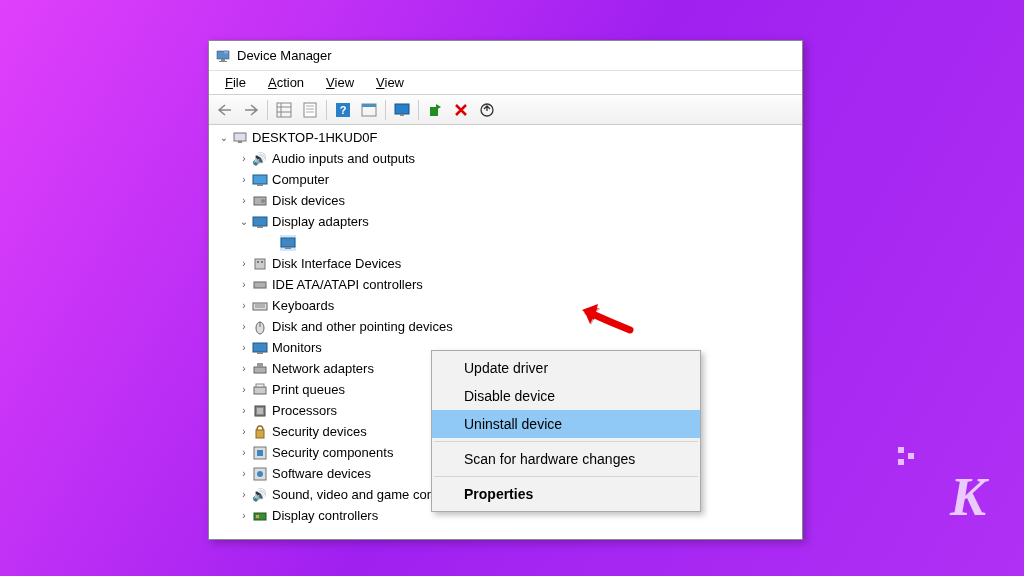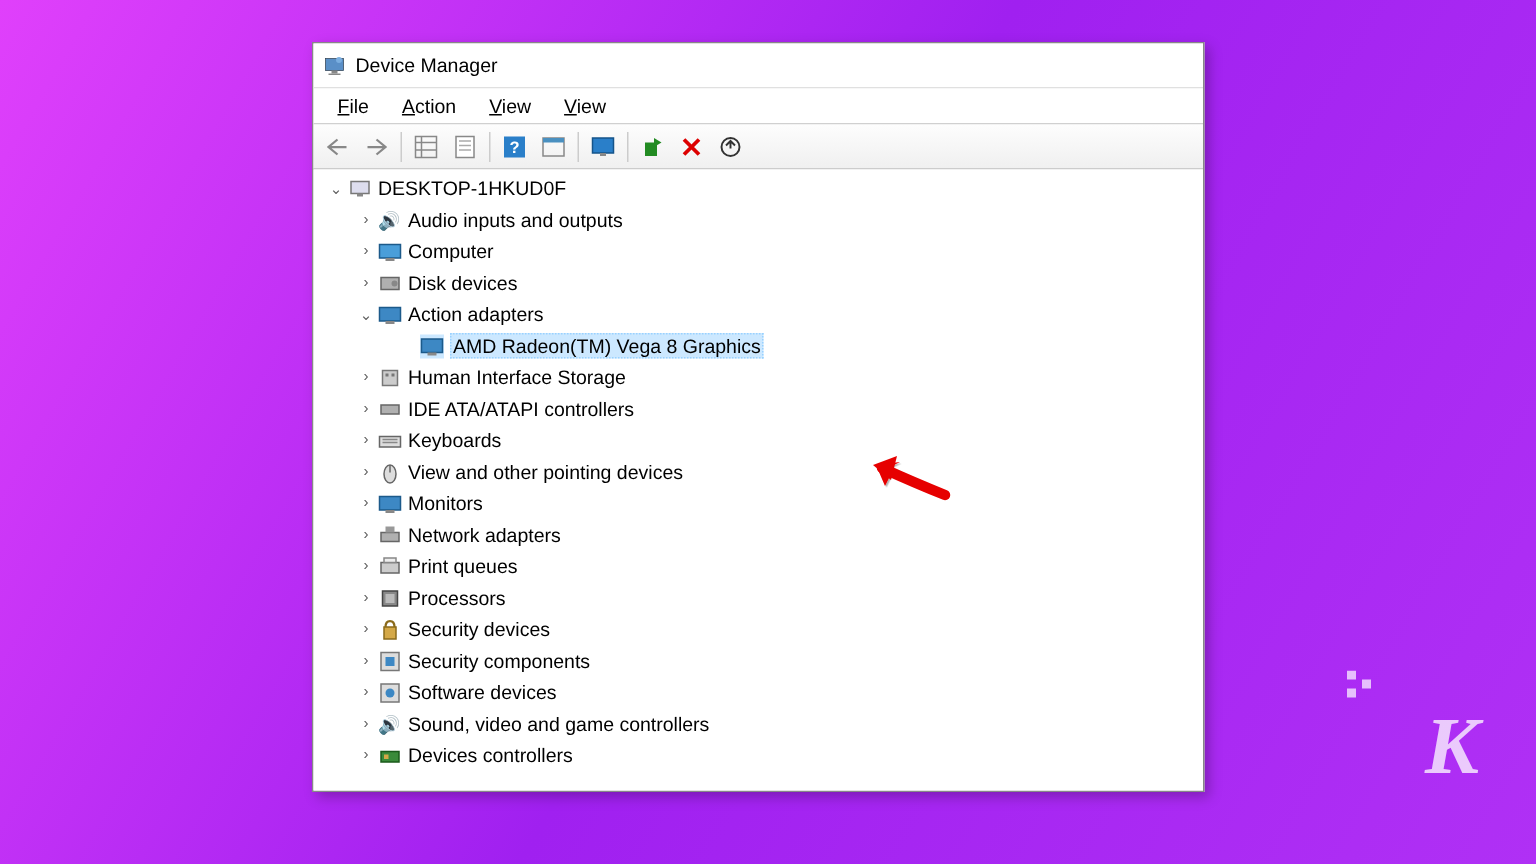--- a/index.html
+++ b/index.html
@@ -8,21 +8,21 @@
       font-size: 13px;
       width: 1024px;
       height: 576px;
       background: linear-gradient(120deg, #e040fb 0%, #a020f0 50%, #b030f5 100%);
       position: relative;
       overflow: hidden;
     }
     .window {
       position: absolute;
       left: 208px;
-      top: 28px;
+      top: 40px;
       width: 595px;
       height: 500px;
       background: #fff;
       border: 1px solid #888;
       box-shadow: 3px 3px 8px rgba(0,0,0,0.25);
       display: flex;
       flex-direction: column;
     }
     .titlebar {
       height: 30px;
@@ -295,42 +295,41 @@
           <span class="node-label">Disk devices</span>
         </div>
       <div class="node lvl1">
           <span class="expander">⌄</span>
           <span class="node-icon">
             <svg width="16" height="16">
               <rect x="1" y="3" width="14" height="9" fill="#3d88c4" stroke="#1c5a8a"></rect>
               <rect x="5" y="12" width="6" height="2" fill="#888"></rect>
             </svg>
           </span>
-          <span class="node-label">Action adapters</span>
+          <span class="node-label">Display adapters</span>
         </div>
       <div class="node lvl2 selected">
           <span class="no-exp"></span>
           <span class="node-icon">
             <svg width="16" height="16">
               <rect x="1" y="3" width="14" height="9" fill="#3d88c4" stroke="#1c5a8a"></rect>
               <rect x="5" y="12" width="6" height="2" fill="#888"></rect>
             </svg>
           </span>
-          <span class="node-label">AMD Radeon(TM) Vega 8 Graphics</span>
         </div>
       <div class="node lvl1">
           <span class="expander">›</span>
           <span class="node-icon">
             <svg width="16" height="16">
               <rect x="3" y="3" width="10" height="10" fill="#ccc" stroke="#777"></rect>
               <rect x="5" y="5" width="2" height="2" fill="#777"></rect>
               <rect x="9" y="5" width="2" height="2" fill="#777"></rect>
             </svg>
           </span>
-          <span class="node-label">Human Interface Storage</span>
+          <span class="node-label">Disk Interface Devices</span>
         </div>
       <div class="node lvl1">
           <span class="expander">›</span>
           <span class="node-icon">
             <svg width="16" height="16">
               <rect x="2" y="5" width="12" height="6" fill="#b0b0b0" stroke="#666"></rect>
             </svg>
           </span>
           <span class="node-label">IDE ATA/ATAPI controllers</span>
         </div>
@@ -346,21 +345,21 @@
           <span class="node-label">Keyboards</span>
         </div>
       <div class="node lvl1">
           <span class="expander">›</span>
           <span class="node-icon">
             <svg width="16" height="16">
               <ellipse cx="8" cy="9" rx="4" ry="6" fill="#ddd" stroke="#666"></ellipse>
               <line x1="8" y1="3" x2="8" y2="8" stroke="#666"></line>
             </svg>
           </span>
-          <span class="node-label">View and other pointing devices</span>
+          <span class="node-label">Disk and other pointing devices</span>
         </div>
       <div class="node lvl1">
           <span class="expander">›</span>
           <span class="node-icon">
             <svg width="16" height="16">
               <rect x="1" y="3" width="14" height="9" fill="#3d88c4" stroke="#1c5a8a"></rect>
               <rect x="5" y="12" width="6" height="2" fill="#888"></rect>
             </svg>
           </span>
           <span class="node-label">Monitors</span>
@@ -431,24 +430,33 @@
           <span class="node-label">Sound, video and game controllers</span>
         </div>
       <div class="node lvl1">
           <span class="expander">›</span>
           <span class="node-icon">
             <svg width="16" height="16">
               <rect x="2" y="5" width="12" height="7" fill="#3a8a3a" stroke="#1a5a1a"></rect>
               <rect x="4" y="7" width="3" height="3" fill="#d4a847"></rect>
             </svg>
           </span>
-          <span class="node-label">Devices controllers</span>
+          <span class="node-label">Display controllers</span>
         </div>
     </div>
 
+    <div class="context-menu">
+      <div class="cm-item">Update driver</div>
+      <div class="cm-item">Disable device</div>
+      <div class="cm-item highlighted">Uninstall device</div>
+      <div class="cm-sep"></div>
+      <div class="cm-item">Scan for hardware changes</div>
+      <div class="cm-sep"></div>
+      <div class="cm-item bold">Properties</div>
+    </div>
   </div>
 </div>
 
 <svg class="red-arrow" width="60" height="34">
   <defs>
       <filter id="ds">
         <feDropShadow dx="1" dy="1" stdDeviation="0.5" flood-opacity="0.3"></feDropShadow>
       </filter>
     </defs>
   <path d="M50 26 L12 10 L20 6 L4 8 L10 22 L14 14 L50 30 Z" fill="#e60000" filter="url(#ds)"></path>

